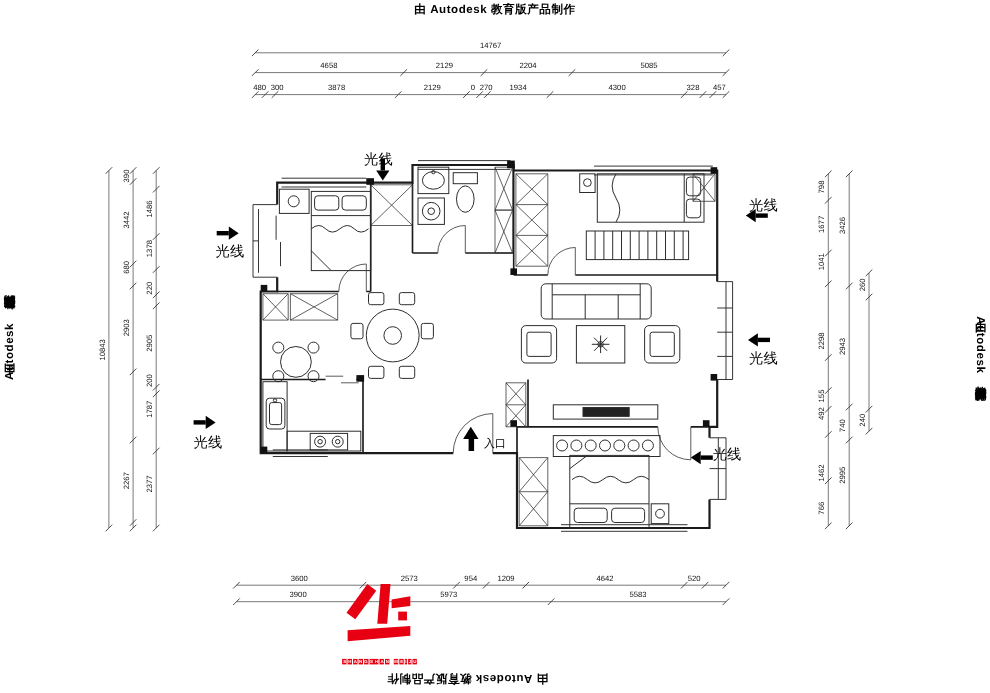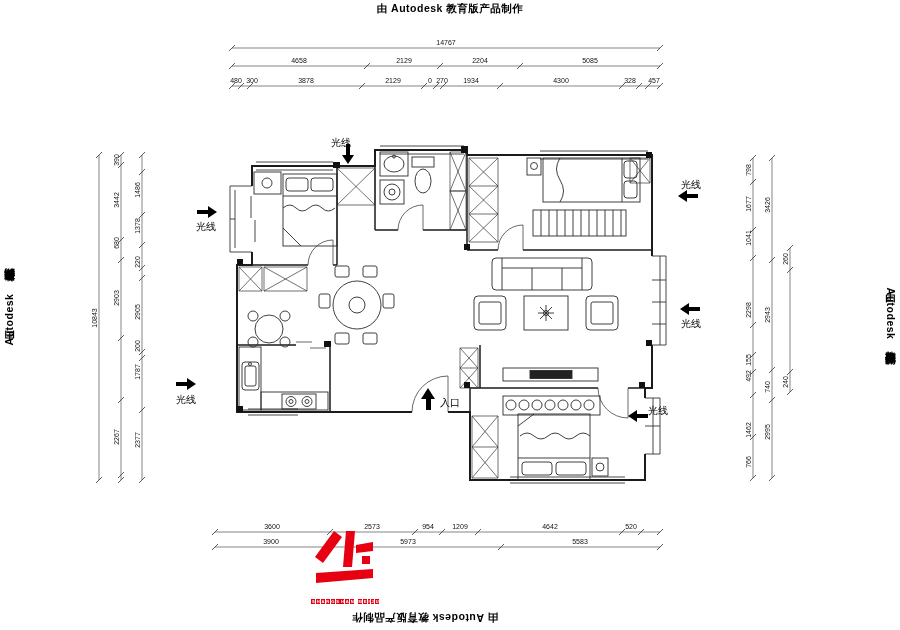--- a/index.html
+++ b/index.html
@@ -17,21 +17,21 @@
   
   .dim-label{position:absolute;font-size:7px;color:#111;white-space:nowrap;transform:translate(-50%,-100%);}
   .dim-label.vert{transform:translate(-50%,-50%) rotate(-90deg);}
   
   .larrow{position:absolute;width:20px;height:12px;}
   .larrow i{display:block;position:absolute;}
   .larrow .stem{left:0;top:4px;width:11px;height:4px;background:#000;}
   .larrow .head{left:11px;top:0;width:0;height:0;border-top:6px solid transparent;border-bottom:6px solid transparent;border-left:9px solid #000;}
   .larrow.left{transform:rotate(180deg);}
   .larrow.down{transform:rotate(90deg);}
-  .larrow-label{position:absolute;font-size:10px;color:#000;white-space:nowrap;}
+  .larrow-label{position:absolute;font-size:13px;color:#000;white-space:nowrap;}
   
   .entr{position:absolute;left:421px;top:388px;width:14px;}
   .entr .head{width:0;height:0;border-left:7px solid transparent;border-right:7px solid transparent;border-bottom:11px solid #000;margin:0 auto;}
   .entr .stem{width:5px;height:11px;background:#000;margin:0 auto;}
   .entr-label{position:absolute;left:440px;top:396px;font-size:10px;color:#000;}
   
   .logo-mark{position:absolute;left:312px;top:527px;}
   #logo-sub{position:absolute;left:311px;top:599px;display:flex;align-items:center;}
   #logo-sub .lb{background:#e60012;color:#fff;font-size:4px;line-height:5px;font-weight:bold;padding:0 .6px;margin:0 .4px;}
   #logo-sub .gap{width:3px;}

